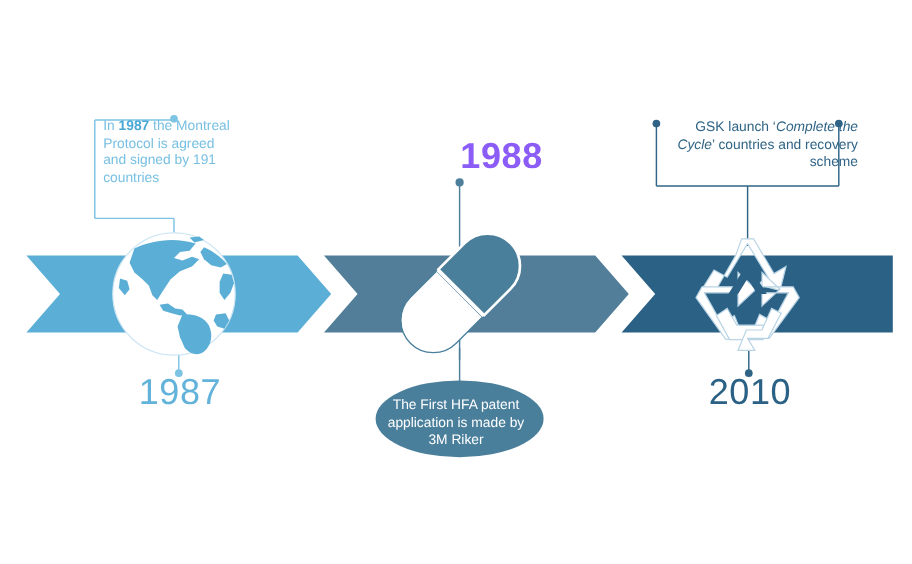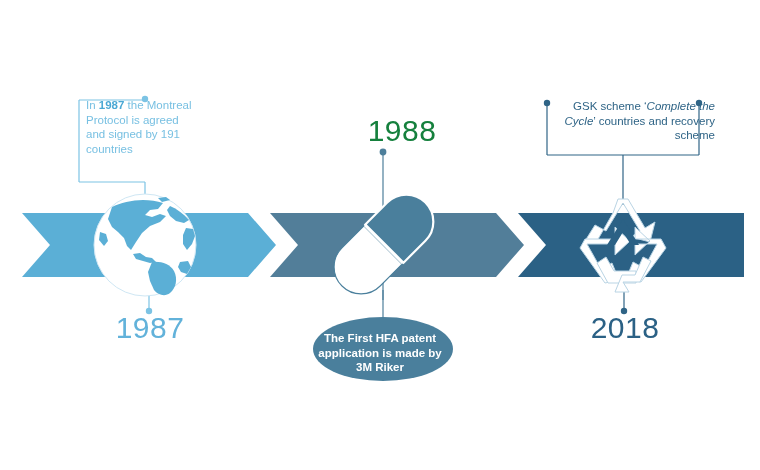--- a/index.html
+++ b/index.html
@@ -44,24 +44,25 @@
     text-align: center;
     white-space: nowrap;
   }
   #year-1987 {
     left: 60px;
     top: 313px;
     width: 180px;
     color: #62b2da;
   }
   #year-1988 {
-    left: 312px;
+    left: 328px;
     top: 116px;
     width: 180px;
-    color: #15803d;
+    color: #8b5cf6;
+    font-weight: bold;
   }
   #year-2010 {
     left: 535px;
     top: 313px;
     width: 180px;
     color: #2b6185;
   }
 
   
   #note-montreal {
@@ -94,21 +95,20 @@
 
   
   #note-hfa {
     left: 315px;
     top: 331px;
     width: 130px;
     color: #ffffff;
     font-size: 11.5px;
     line-height: 14.6px;
     text-align: center;
-    font-weight: bold;
   }
 </style>
 </head>
 <body>
 
 <div id="stage">
 
   <svg class="layer" id="svg-layer" width="760" height="470" viewBox="0 0 760 470">
 
     <path fill="#5bafd6" d="M 22 213 L 248 213 L 276 245 L 248 277 L 22 277 L 50 245 Z"></path>
@@ -220,22 +220,22 @@
     <ellipse cx="383" cy="349" rx="70" ry="32" fill="#4a7f9c"></ellipse>
 
   </svg>
 
   <div class="layer" id="text-layer">
 
     <div class="txt year" id="year-1987">1987</div>
 
     <div class="txt year" id="year-1988">1988</div>
 
-    <div class="txt year" id="year-2010">2018</div>
+    <div class="txt year" id="year-2010">2010</div>
 
     <div class="txt" id="note-montreal"><span>In </span><b>1987</b><span> the Montreal Protocol is agreed and signed by 191 countries</span></div>
 
-    <div class="txt" id="note-gsk"><span>GSK scheme ‘</span><i>Complete the Cycle</i><span>’ countries and recovery scheme</span></div>
+    <div class="txt" id="note-gsk"><span>GSK launch ‘</span><i>Complete the Cycle</i><span>’ countries and recovery scheme</span></div>
 
     <div class="txt" id="note-hfa">The First HFA patent application is made by 3M Riker</div>
 
   </div>
 </div>
 
 </body></html>

